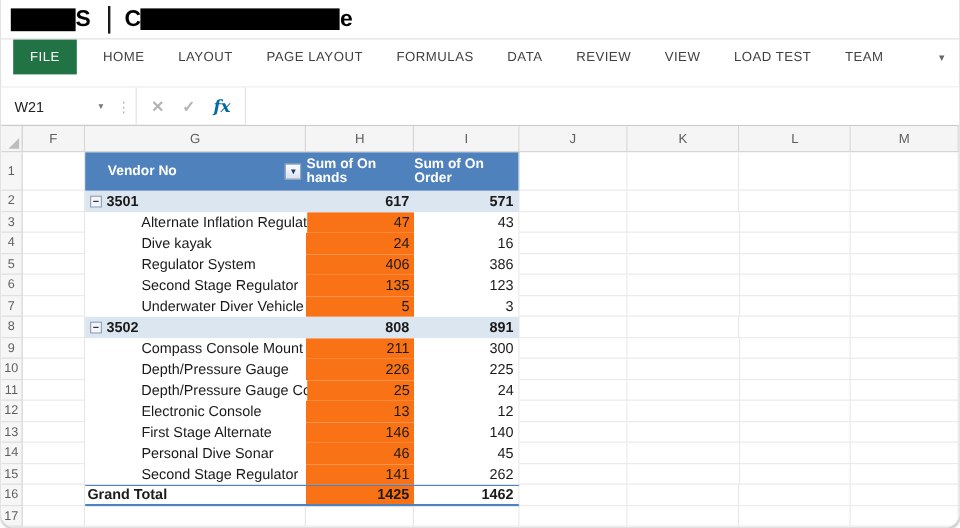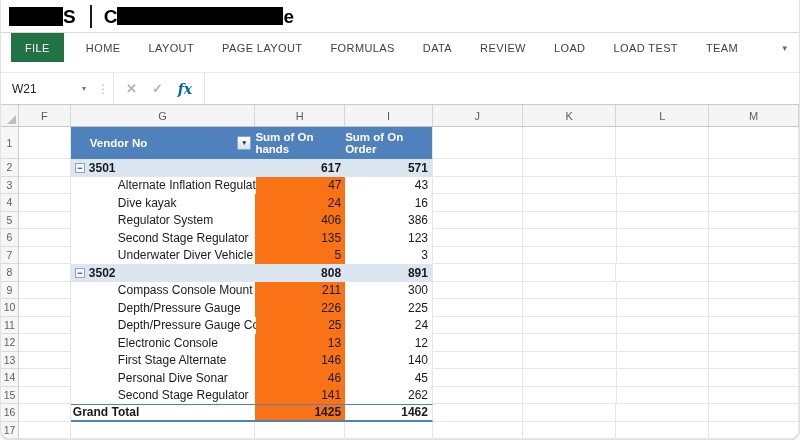--- a/index.html
+++ b/index.html
@@ -93,21 +93,21 @@
   </div>
 
   <div class="ribbon">
     <div class="rtab active">FILE</div>
     <div class="rtab">HOME</div>
     <div class="rtab">LAYOUT</div>
     <div class="rtab">PAGE LAYOUT</div>
     <div class="rtab">FORMULAS</div>
     <div class="rtab">DATA</div>
     <div class="rtab">REVIEW</div>
-    <div class="rtab">LOAD</div>
+    <div class="rtab">VIEW</div>
     <div class="rtab">LOAD TEST</div>
     <div class="rtab">TEAM</div>
     <div class="ribbon-caret">▾</div>
   </div>
 
   <div class="fbar">
     <div class="namebox">
       <span>W21</span>
       <span class="namebox-caret">▾</span>
     </div>

